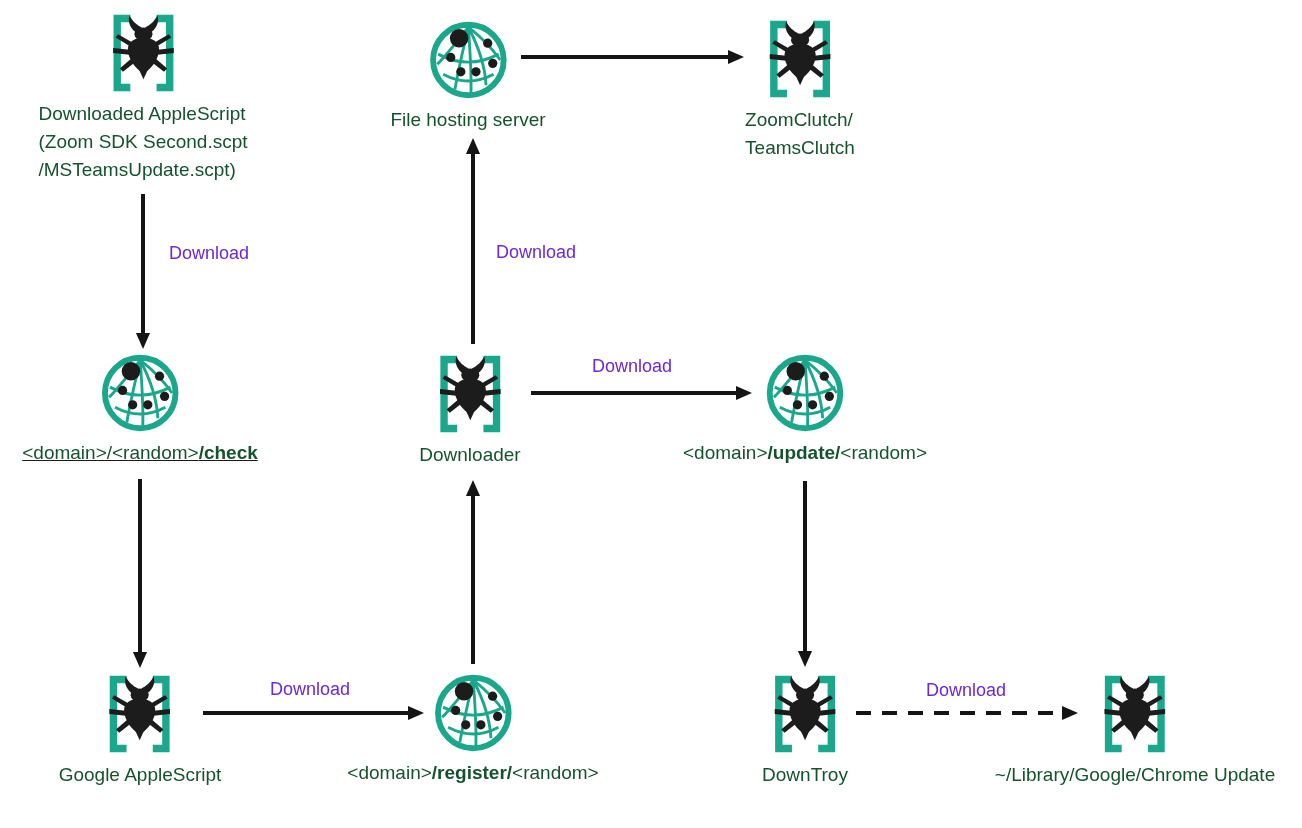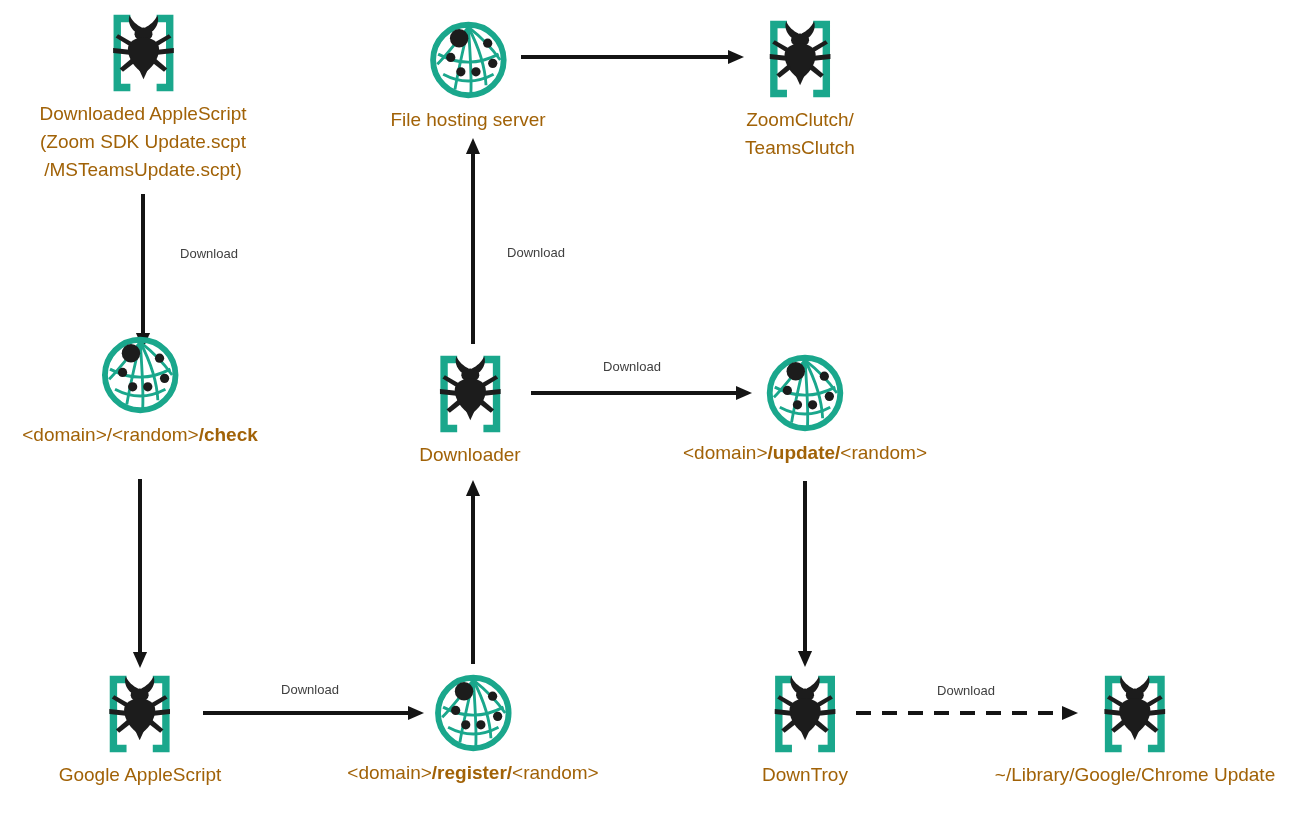--- a/index.html
+++ b/index.html
@@ -27,31 +27,31 @@
     display: flex;
     flex-direction: column;
     align-items: center;
     transform: translateX(-50%);
   }
   .node .icon-wrap { line-height: 0; }
   .node-label {
     margin-top: 4px;
     font-size: 19px;
     line-height: 28px;
-    text-align: center;
+    text-align: left;
     white-space: nowrap;
-    color: #a16207;
+    color: #14532d;
   }
   .node-label .bold { font-weight: 700; }
   .edge-label {
     position: absolute;
     transform: translate(-50%, -50%);
-    font-size: 13px;
+    font-size: 18px;
     white-space: nowrap;
-    color: #404040;
+    color: #6d28d9;
   }
 </style>
 </head>
 <body>
 
 <div id="canvas">
 
   <svg width="0" height="0" style="position:absolute" aria-hidden="true">
     <defs>
       <marker id="arrowhead" viewBox="0 0 10 10" markerWidth="18" markerHeight="16" refX="5" refY="5" orient="auto" markerUnits="userSpaceOnUse">
@@ -118,21 +118,21 @@
   <div class="edge-label" style="left:966px; top:690px;">Download</div>
 
   <div class="node" style="left:143px; top:10px;">
     <span class="icon-wrap">
       <svg width="82" height="86" viewBox="0 0 100 104">
           <use href="#bug-icon-def"></use>
         </svg>
     </span>
     <div class="node-label">
       <div>Downloaded AppleScript</div>
-      <div>(Zoom SDK Update.scpt</div>
+      <div>(Zoom SDK Second.scpt</div>
       <div>/MSTeamsUpdate.scpt)</div>
     </div>
   </div>
 
   <div class="node" style="left:800px; top:16px;">
     <span class="icon-wrap">
       <svg width="82" height="86" viewBox="0 0 100 104">
           <use href="#bug-icon-def"></use>
         </svg>
     </span>
@@ -146,21 +146,21 @@
     <span class="icon-wrap">
       <svg width="84" height="84" viewBox="0 0 100 100">
           <use href="#globe-icon-def"></use>
         </svg>
     </span>
     <div class="node-label">
       <div>File hosting server</div>
     </div>
   </div>
 
-  <div class="node" style="left:140px; top:333px;">
+  <div class="node" style="left:140px; top:351px;text-decoration:underline;">
     <span class="icon-wrap">
       <svg width="84" height="84" viewBox="0 0 100 100">
           <use href="#globe-icon-def"></use>
         </svg>
     </span>
     <div class="node-label">
       <div><span>&lt;domain&gt;/&lt;random&gt;</span><span class="bold">/check</span></div>
     </div>
   </div>
 

